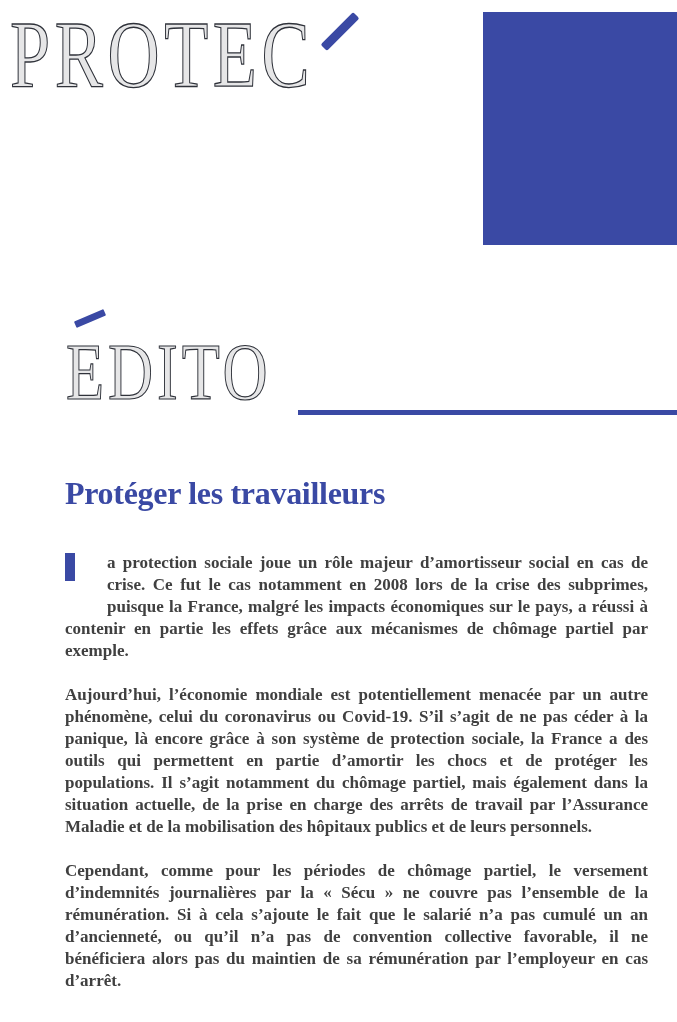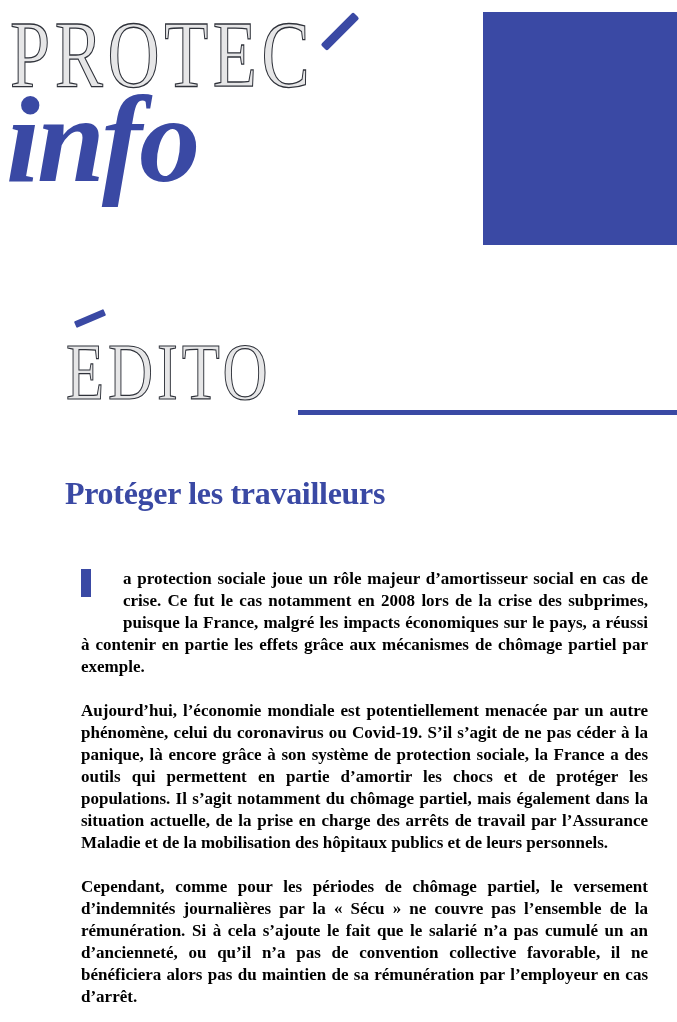--- a/index.html
+++ b/index.html
@@ -67,31 +67,31 @@
     position:absolute;left:298px;top:410px;
     width:379px;height:5px;
     background:#3a49a4;
   }
 
   
   .article{
     position:absolute;left:65px;top:476px;width:583px;
   }
   .headline{
-    margin:0 0 58px 0;
+    margin:0 0 42px 0;
     font-size:32px;line-height:34px;font-weight:700;
     letter-spacing:-0.3px;
     color:#3a49a4;
   }
   .article p{
-    margin:0 0 22px 16px;
+    margin:0 0 22px 0;
     font-size:17px;line-height:22px;font-weight:700;
     letter-spacing:0;
     text-align:justify;
-    color:#000000;
+    color:#404040;
   }
   .dropcap-box{
     float:left;width:42px;height:66px;
   }
   .dropcap-glyph{
     width:30px;height:62px;margin-top:2px;
     border-left:10px solid #3a49a4;
     border-bottom:9px solid #3a49a4;
     box-sizing:border-box;
   }
@@ -100,21 +100,20 @@
     clip-path:inset(50%);white-space:nowrap;
   }
 </style>
 </head>
 <body>
 
 <div class="page">
 
   <div class="wordmark-top">PROTEC</div>
   <div class="logo-apostrophe"></div>
-  <div class="wordmark-bottom">info</div>
   <div class="cover-block"></div>
 
   <div class="edito-accent"></div>
   <div class="edito-title">EDITO</div>
   <div class="issue-rule"></div>
 
   <div class="article">
     <h1 class="headline">Protéger les travailleurs</h1>
     <p>
       <span class="dropcap-box">

